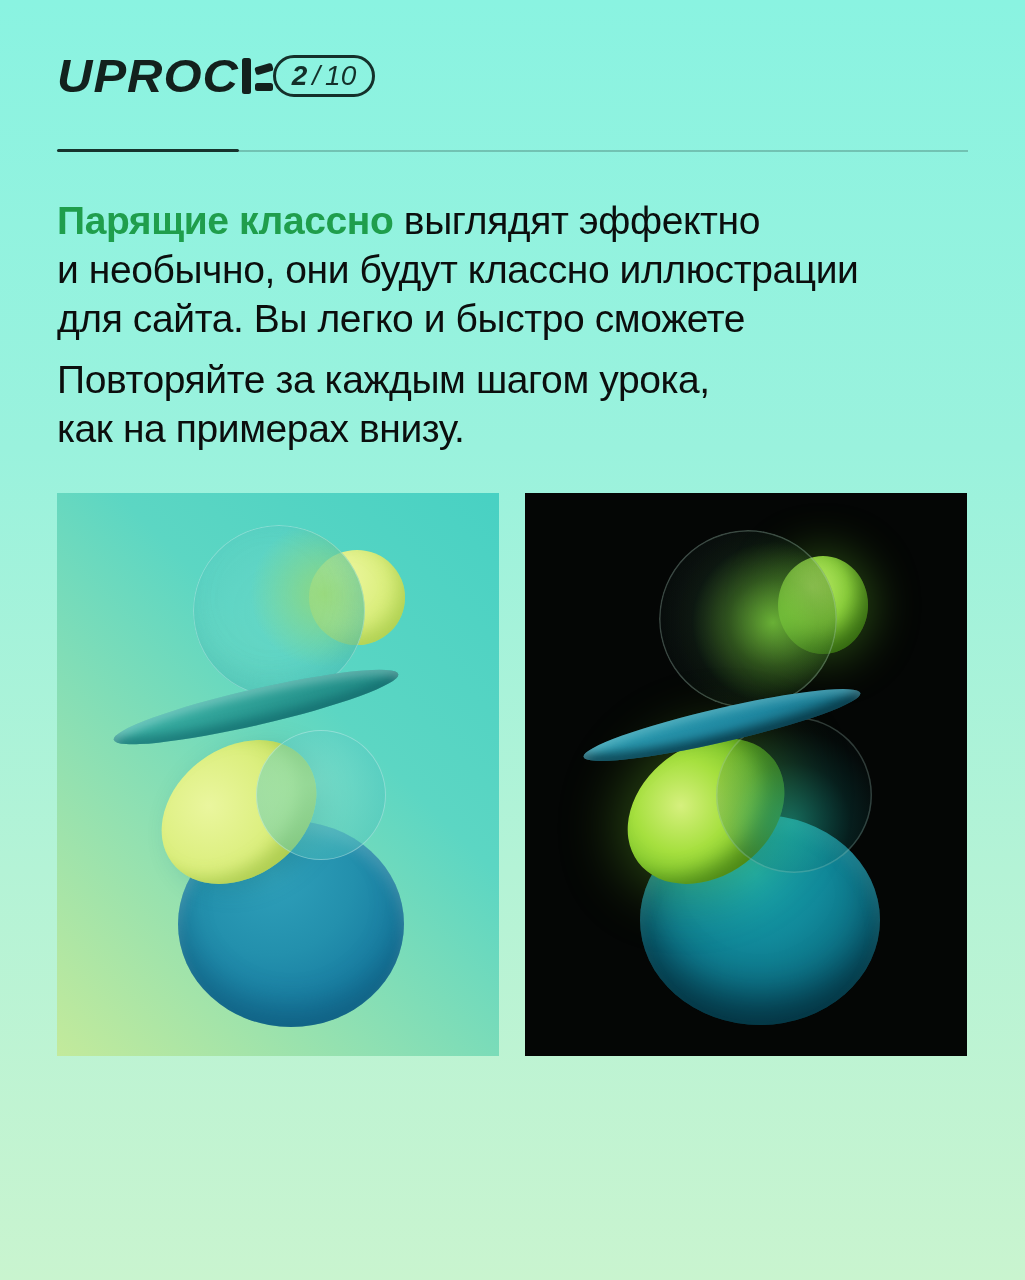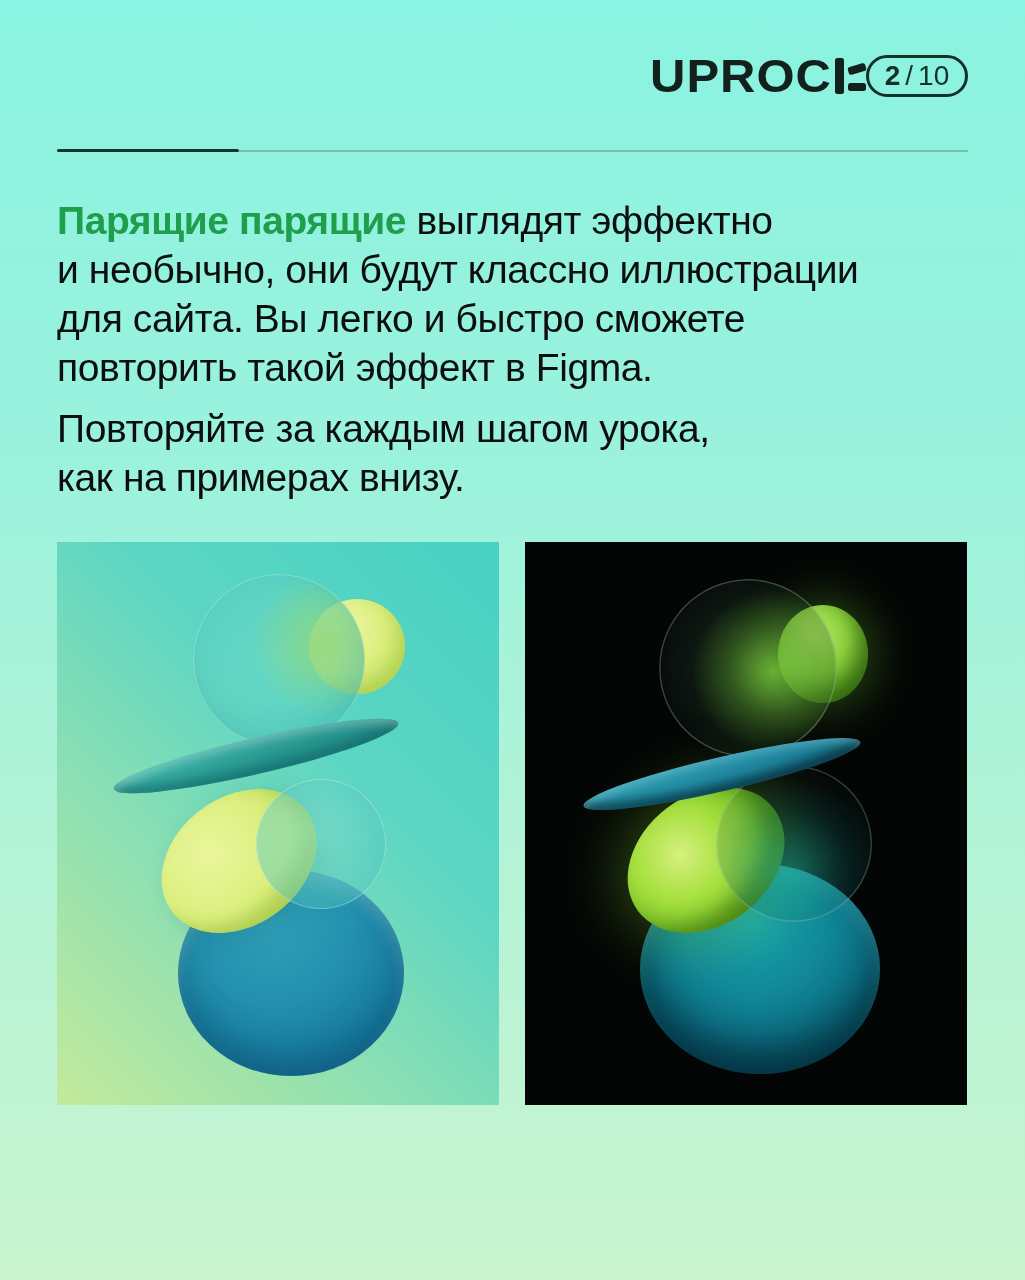--- a/index.html
+++ b/index.html
@@ -5,21 +5,21 @@
   html,body{margin:0;padding:0;}
   body{
     width:1025px;height:1280px;overflow:hidden;position:relative;
     background:linear-gradient(180deg,#8af3e1 0%,#9af2dd 35%,#b4f3d6 68%,#c9f4cf 100%);
     font-family:"Liberation Sans",sans-serif;
     color:#0b0e0d;
   }
   .page{padding:55px 57px 0;}
 
   
-  .header{display:flex;justify-content:flex-end;align-items:center;height:42px;}
+  .header{display:flex;justify-content:flex-start;align-items:center;height:42px;font-style:italic;}
   .logo{display:flex;align-items:center;color:#13211d;}
   .logo-text{
     font-size:49px;font-weight:bold;letter-spacing:1px;line-height:1;
     transform:scaleY(.96);
   }
   .kglyph{position:relative;width:31px;height:36px;margin-left:3px;display:inline-block;}
   .kglyph i{position:absolute;background:#13211d;border-radius:2.5px;}
   .kglyph .stem{left:0;top:0;width:9px;height:36px;}
   .kglyph .arm-top{left:13px;top:7px;width:18px;height:8px;transform:rotate(-16deg);}
   .kglyph .arm-bottom{left:13px;top:25px;width:18px;height:8px;}
@@ -115,24 +115,23 @@
       <span class="tot">10</span>
     </div>
   </div>
 
   <div class="progress">
     <span class="done"></span>
     <span class="rest"></span>
   </div>
 
   <p class="para p1">
-    <span class="line"><strong class="accent">Парящие парящие</strong><span> выглядят эффектно</span></span>
+    <span class="line"><strong class="accent">Парящие классно</strong><span> выглядят эффектно</span></span>
     <span class="line">и необычно, они будут классно иллюстрации</span>
     <span class="line">для сайта. Вы легко и быстро сможете</span>
-    <span class="line">повторить такой эффект в Figma.</span>
   </p>
 
   <p class="para p2">
     <span class="line">Повторяйте за каждым шагом урока,</span>
     <span class="line">как на примерах внизу.</span>
   </p>
 
   <div class="figures">
 
     <div class="figure fig-light" role="img" aria-label="3D парящие эллипсы на бирюзово-зелёном градиенте">

